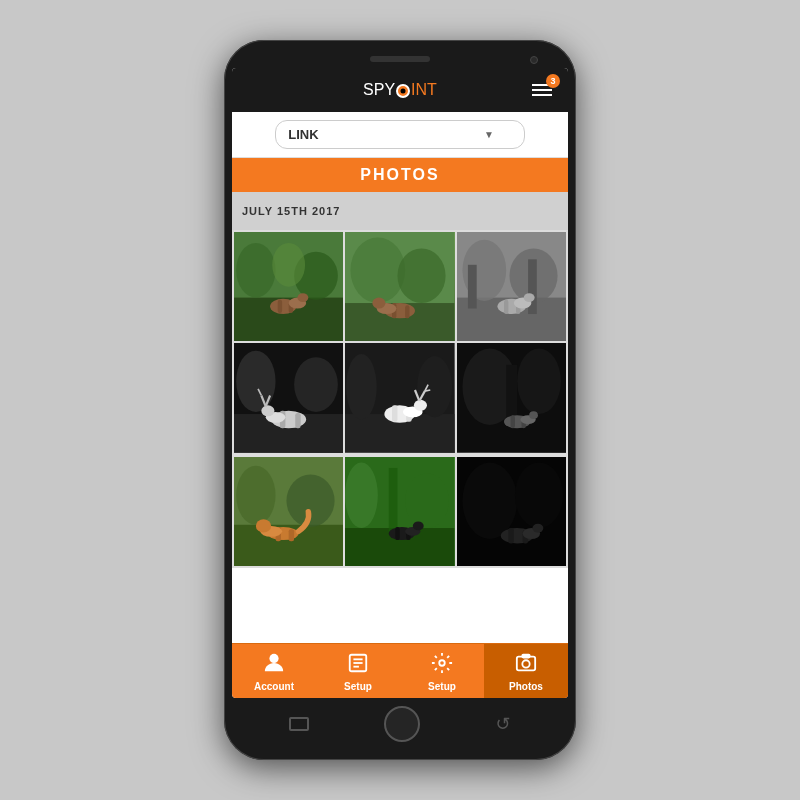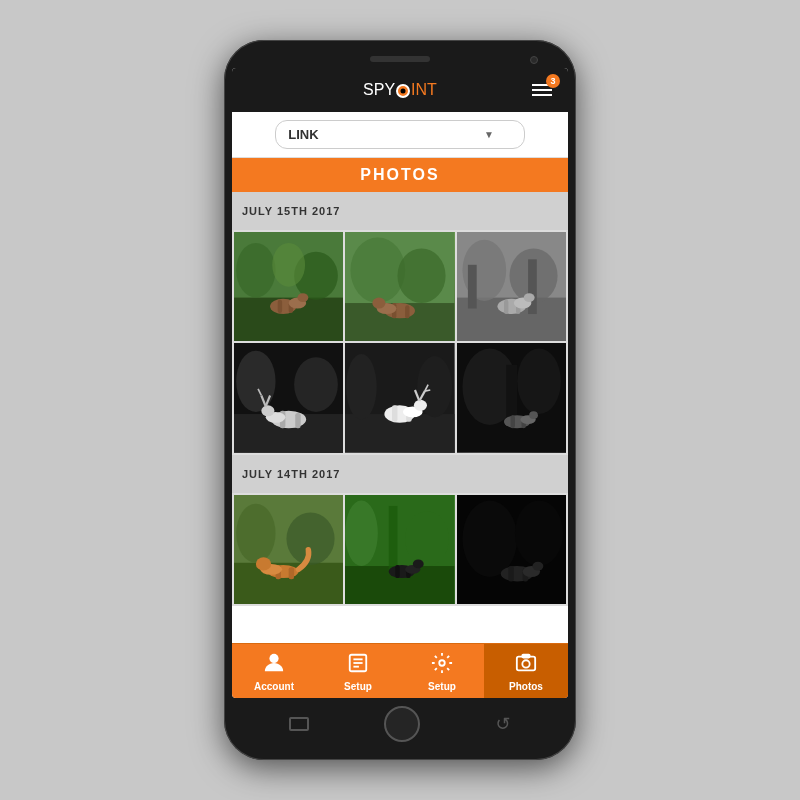--- a/index.html
+++ b/index.html
@@ -426,23 +426,20 @@
 
             <ellipse cx="55" cy="72" rx="12" ry="6" fill="#555"></ellipse>
             <rect x="49" y="66" width="4" height="12" fill="#444" rx="2"></rect>
             <rect x="59" y="68" width="4" height="10" fill="#444" rx="2"></rect>
             <ellipse cx="65" cy="70" rx="7" ry="4" fill="#666"></ellipse>
             <ellipse cx="70" cy="66" rx="4" ry="3.5" fill="#555"></ellipse>
           </svg>
         </div>
       </div>
 
-      <div class="date-group">
-        <span>JULY 14TH 2017</span>
-      </div>
       <div class="photo-grid">
         <div class="photo-cell p7">
           <svg viewBox="0 0 100 100" xmlns="http://www.w3.org/2000/svg">
             <rect width="100" height="100" fill="#5a7a3a"></rect>
             <rect y="62" width="100" height="38" fill="#3a5a1a"></rect>
             <ellipse cx="20" cy="35" rx="18" ry="27" fill="#4a6a2a" opacity="0.8"></ellipse>
             <ellipse cx="70" cy="40" rx="22" ry="24" fill="#3a5a2a" opacity="0.7"></ellipse>
 
             <ellipse cx="45" cy="70" rx="14" ry="6" fill="#c87a30"></ellipse>
             <rect x="38" y="64" width="5" height="13" fill="#b06828" rx="2"></rect>

